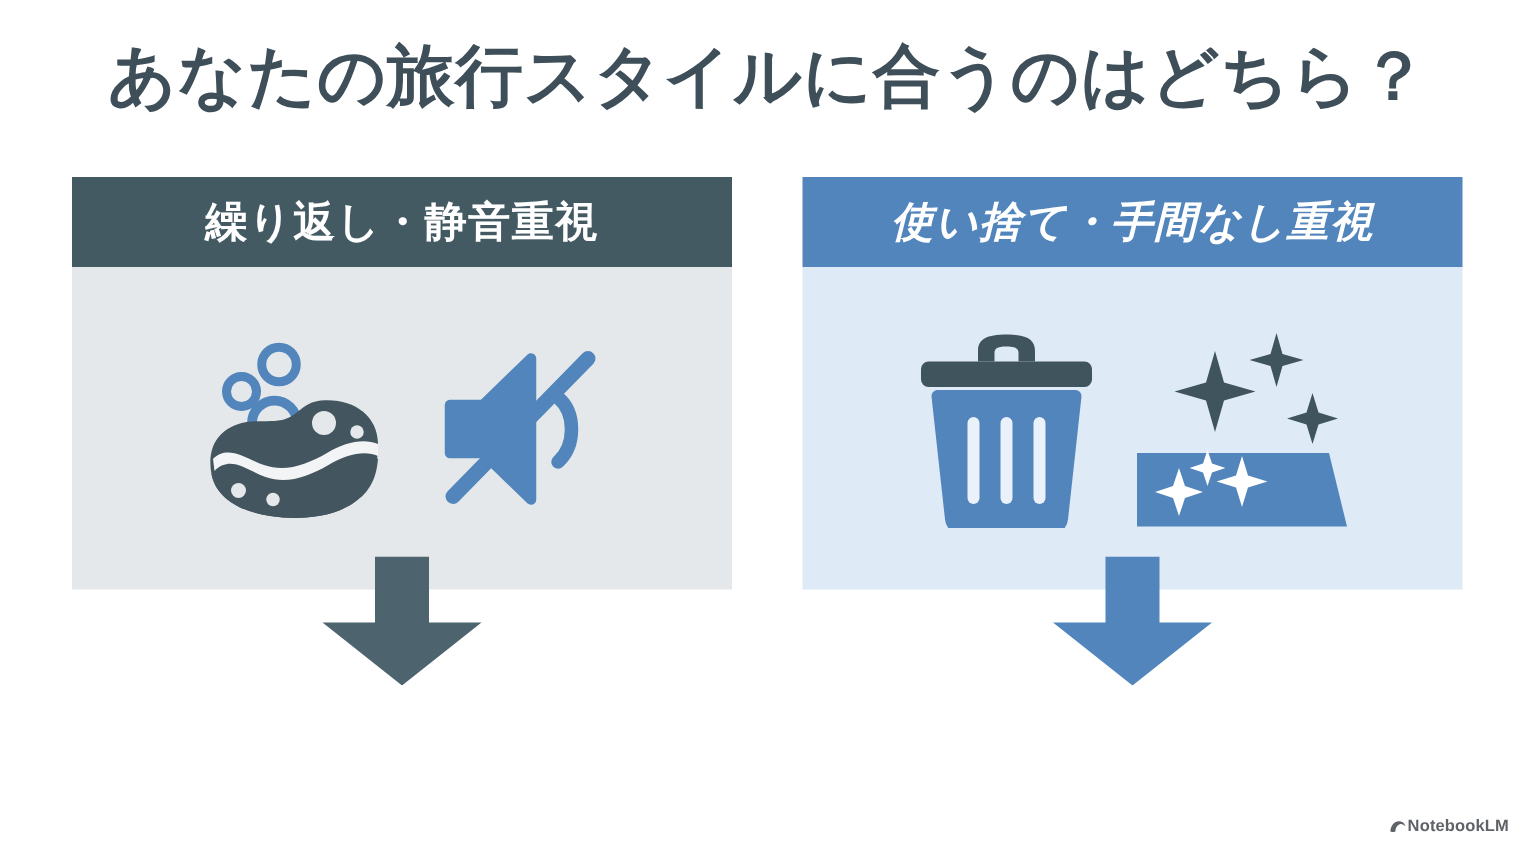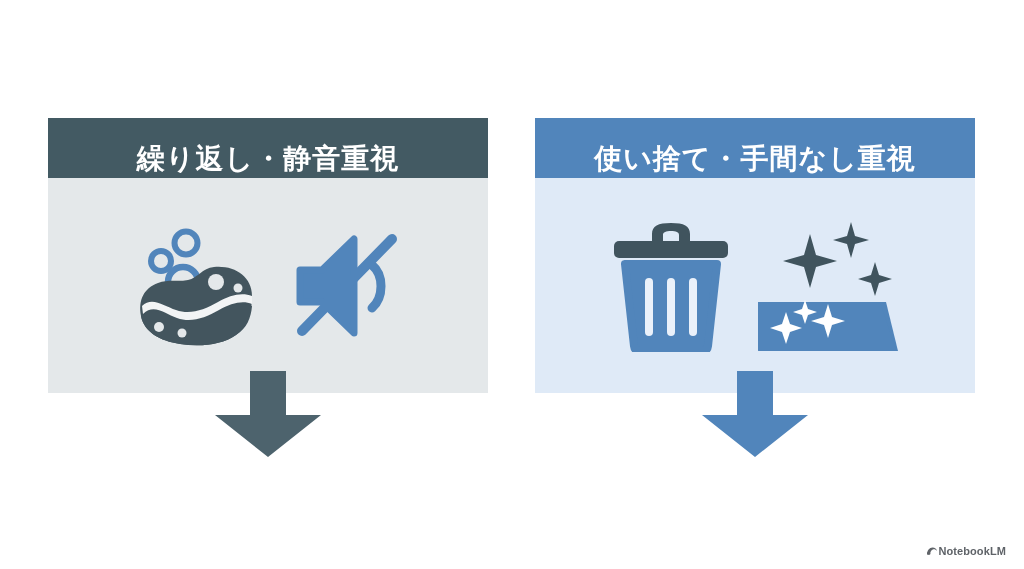--- a/index.html
+++ b/index.html
@@ -37,26 +37,26 @@
     white-space: nowrap;
   }
 
   
   .column {
     position: absolute;
     top: 118px;
     width: 440px;
   }
   .column.left  { left: 48px; }
-  .column.right { left: 535px; }
+  .column.right { left: 535px; font-style: italic; }
 
   .panel-header {
     height: 60px;
     display: flex;
-    align-items: flex-end;
+    align-items: center;
     justify-content: center;
     color: #ffffff;
     font-size: 28px;
     font-weight: 700;
     letter-spacing: 1px;
     white-space: nowrap;
   }
   .column.left  .panel-header { background: #435a63; }
   .column.right .panel-header { background: #5185bb; }
 
@@ -117,20 +117,21 @@
     font-weight: 600;
     letter-spacing: 0.1px;
   }
   .watermark svg { display: block; }
 </style>
 </head>
 <body>
 
 <div id="slide">
 
+  <div class="title">あなたの旅行スタイルに合うのはどちら？</div>
 
   <div class="column left">
 
     <div class="panel-header">
       <span>繰り返し・静音重視</span>
     </div>
 
     <div class="panel-body">
 
       <span class="icon-slot">

